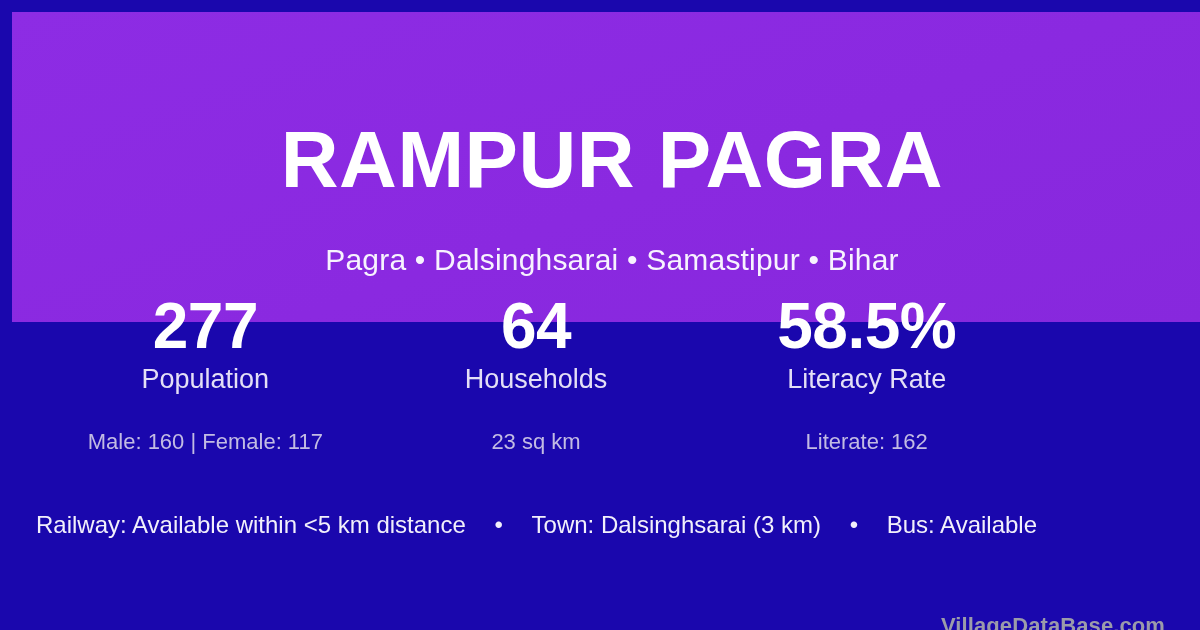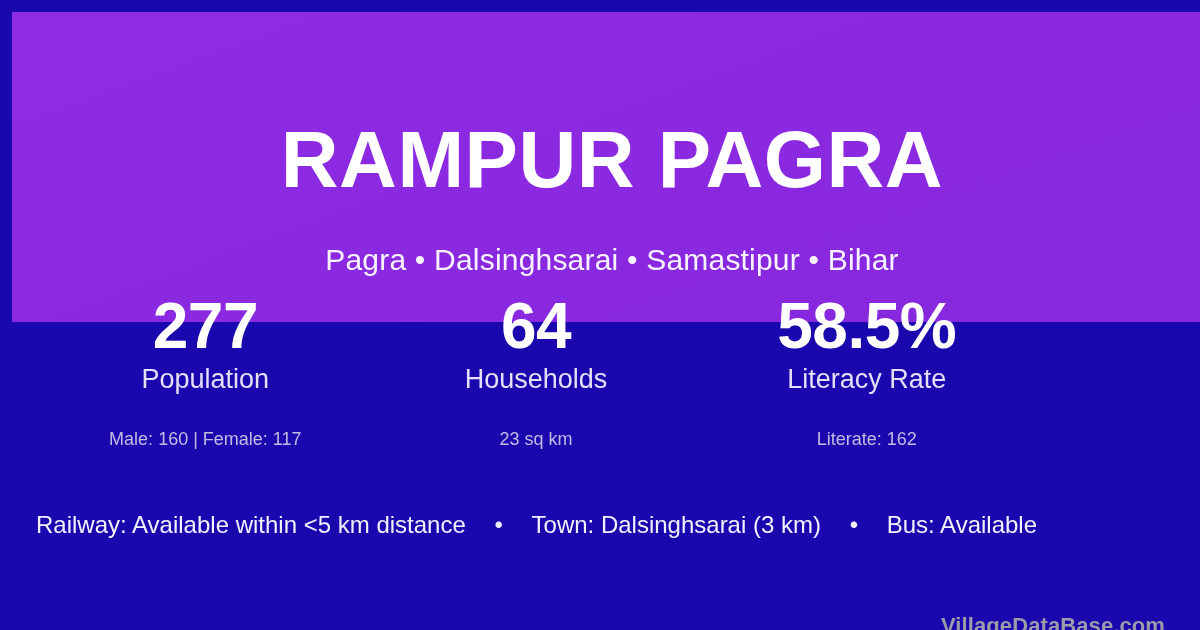--- a/index.html
+++ b/index.html
@@ -89,21 +89,21 @@
   .stat-label {
     margin-top:8px;
     font-size:27px;
     font-weight:normal;
     color:#e4dff6;
     line-height:1.15;
   }
 
   .stat-sub {
     margin-top:10px;
-    font-size:18px;
+    font-size:22px;
     font-weight:normal;
     color:#c2bbe3;
     line-height:1.15;
   }
 
   
   #amenities-line {
     position:absolute;
     top:485px; left:0;
     width:1200px;

